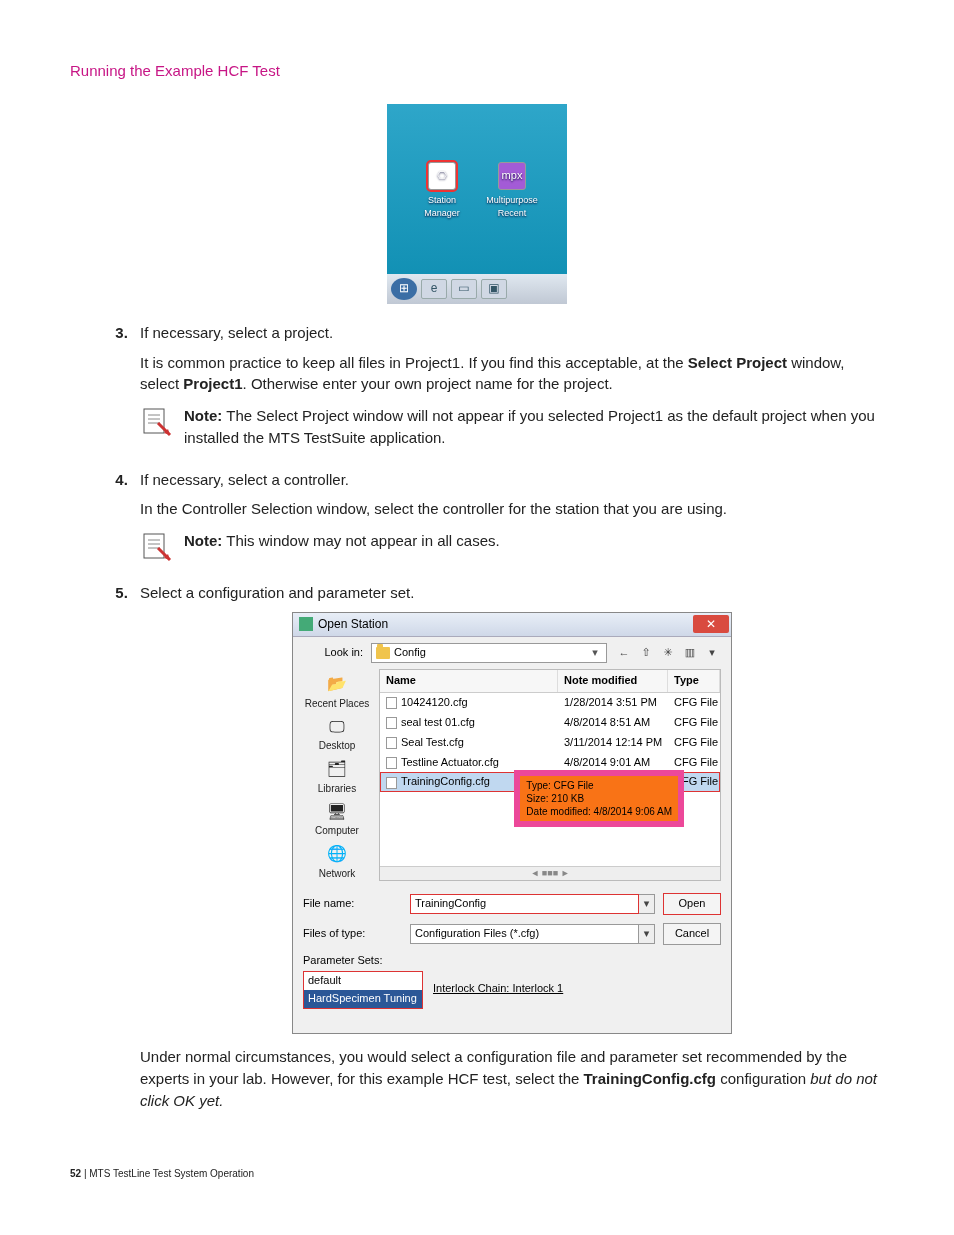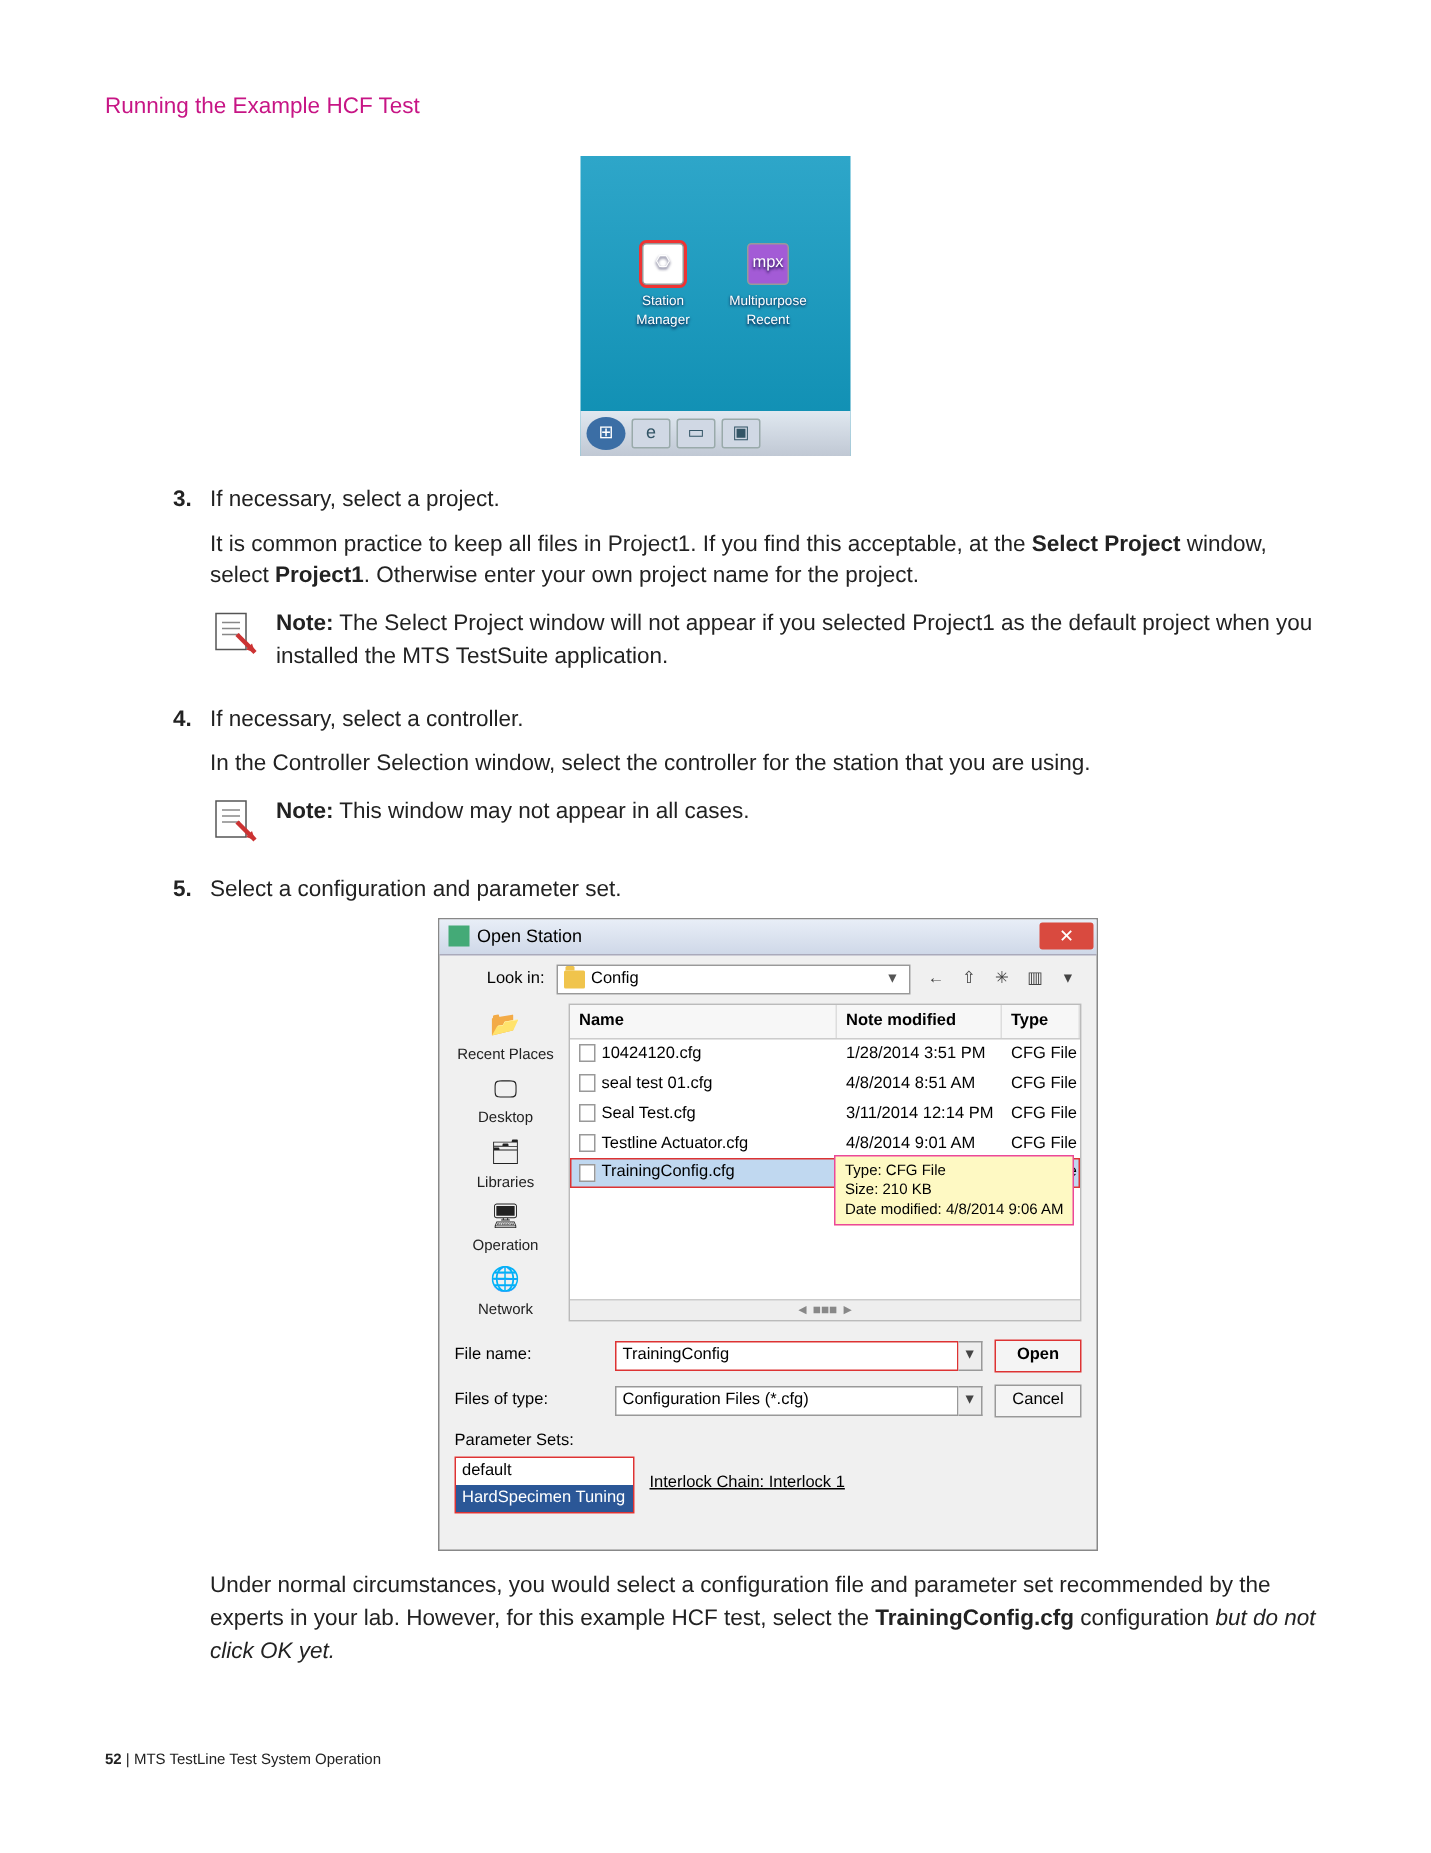--- a/index.html
+++ b/index.html
@@ -55,30 +55,30 @@
   .fhdr { display:flex; border-bottom:1px solid #ccc; background:#f7f7f7; font-size:11px; }
   .fhdr div { padding:3px 6px; border-right:1px solid #ddd;font-weight:bold; }
   .col-n { flex:1; }
   .col-d { width:110px; }
   .col-t { width:52px; }
   .frow { display:flex; font-size:11px; }
   .frow > div { padding:2px 6px; white-space:nowrap; overflow:hidden; }
   .frow .fic { display:inline-block; width:11px; height:12px; border:1px solid #999; background:#fff; margin-right:4px; position:relative; vertical-align:middle; }
   .frow.sel { background:#c0d8f0; }
   .frow.sel.red { outline:1px solid #d33; outline-offset:-1px; }
-  .tooltip { position:absolute; top:100px; right:4px; background:#fef9c3; border:1px solid #ec4899; padding:3px 6px; font-size:10px; line-height:1.3; }
+  .tooltip { position:absolute; top:100px; right:36px; background:#f97316; border:6px solid #ec4899; padding:3px 6px; font-size:10px; line-height:1.3; }
   .scrollb { height:14px; border-top:1px solid #ccc; background:#eee; display:flex; align-items:center; justify-content:center; color:#888; margin-top:auto; font-size:9px; }
   .ffrow { display:flex; align-items:center; padding:4px 10px; gap:0; }
   .ffrow .lbl { width:70px; }
   .ffrow .inpwrap { flex:1; display:flex; }
   .ffrow .inp { flex:1; height:20px; border:1px solid #999; background:#fff; padding:0 4px; display:flex; align-items:center;margin-left:37px; }
   .ffrow .inp.red { border:1.5px solid #d33; }
   .ffrow .ddbtn { width:16px; height:20px; border:1px solid #999; border-left:none; background:#eee; display:flex; align-items:center; justify-content:center; color:#444; }
   .dlgbtn { width:58px; height:22px; border:1px solid #999; background:#f4f4f4; display:flex; align-items:center; justify-content:center; margin-left:8px; }
-  .dlgbtn.red { border:1.5px solid #d33;font-weight:bold; }
+  .dlgbtn.red { border:1.5px solid #d33; }
   .params { padding:4px 10px 24px; font-size:11px; }
   .params .plbl { color:#000; }
   .pbox { width:120px; border:1px solid #999; background:#fff; margin-top:2px; }
   .pbox div { padding:1px 4px; }
   .pbox .sel { background:#2b5797; color:#fff; }
   .pbox.red { border:1.5px solid #d33; }
   .ilock { position:absolute; margin-left:130px; margin-top:-28px;text-decoration:underline; }
   .footer { margin-top: 56px; font-size:10px; }
 </style>
 </head>
@@ -190,21 +190,21 @@
             <div class="place">
                 <div class="pic">🖵</div>
                 <div>Desktop</div>
               </div>
             <div class="place">
                 <div class="pic">🗂</div>
                 <div>Libraries</div>
               </div>
             <div class="place">
                 <div class="pic">🖥</div>
-                <div>Operation</div>
+                <div>Computer</div>
               </div>
             <div class="place">
                 <div class="pic">🌐</div>
                 <div>Network</div>
               </div>
           </div>
           <div class="filepane">
             <div class="fhdr">
               <div class="col-n">Name</div>
               <div class="col-d">Note modified</div>

